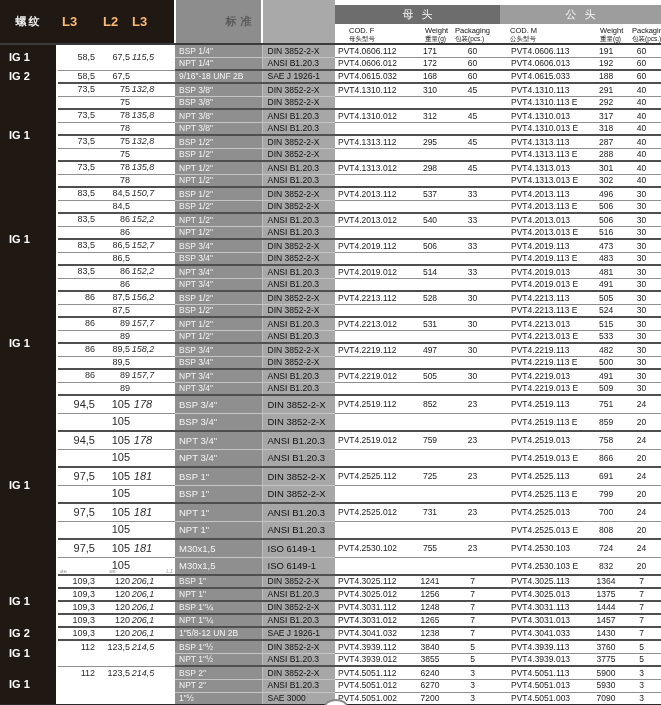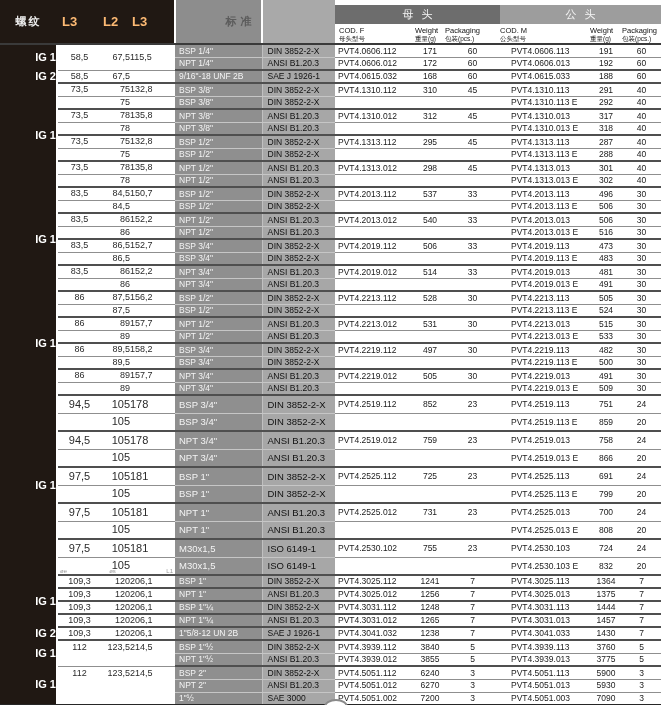--- a/index.html
+++ b/index.html
@@ -11,38 +11,38 @@
   .h-blk{background:#201813;color:#ededed;vertical-align:middle;font-weight:bold;}
   .h-name{text-align:center;font-size:11px;letter-spacing:2px;font-weight:bold;}
   .h-dim{font-size:13px;text-align:left;color:#fdba74;}
   .h-dim.d1{padding-left:5px;} .h-dim.d2{padding-left:8px;} .h-dim.d3{padding-left:2px;}
   .h-std{background:#8d8d8d;color:#5c5c5c;font-size:11px;letter-spacing:4px;text-align:center;vertical-align:middle;border-left:2px solid #fff;padding-left:44px;}
   .h-std2{background:#a9a9a9;}
   .h-grp{vertical-align:top;background:#fff;}
   .band{height:19px;margin-top:5px;color:#f5f5f5;font-size:11px;letter-spacing:8px;text-indent:8px;text-align:center;line-height:19px;font-weight:normal;}
   .band-f{background:#6d6d6d;}
   .band-m{background:#9d9d9d;}
-  .subs{display:grid;margin-top:2px;}
+  .subs{display:grid;margin-top:2px;padding-left:10px;}
   .subs-f{grid-template-columns:80px 30px 55px;}
   .subs-m{grid-template-columns:90px 32px 39px;}
   .sub{text-align:left;color:#111;font-weight:normal;}
   .sub .ln1{display:block;font-size:7.5px;line-height:9px;}
   .sub .ln2{display:block;font-size:6.5px;line-height:8px;color:#222;}
   .sub.codef{text-align:left;padding-left:4px;}
   thead th{border-bottom:2px solid #3a3a3a;}
   
   tbody tr{height:13px;}
   tbody tr.tall{height:18px;}
   td{font-size:8.5px;color:#1a1a1a;border-bottom:1px solid #8f8f8f;}
   tr.sep td{border-bottom:2px solid #4f4f4f;}
-  .c-ig{background:#201813;color:#fff;font-weight:bold;font-size:11px;padding-left:9px;border-bottom:0 !important;border-right:2px solid #fff;vertical-align:middle;text-align:right;}
+  .c-ig{background:#201813;color:#fff;font-weight:bold;font-size:11px;padding-left:9px;border-bottom:0 !important;border-right:2px solid #fff;vertical-align:middle;}
   .c-dim{font-size:9px;color:#2a2a2a;position:relative;}
-  .c-l3{text-align:center;padding-left:6px;}
+  .c-l3{text-align:right;padding-left:6px;}
   .c-l2{text-align:right;padding-left:8px;}
-  .c-lb{text-align:left;padding-right:19px;}
+  .c-lb{text-align:center;padding-right:19px;font-style:italic;}
   .vtop{vertical-align:top;padding-top:2px;}
   tr.tall .c-dim{font-size:11px;}
   tr.tall .c-thread,tr.tall .c-std{font-size:9.5px;}
   .c-thread{background:#8f8f8f;color:#f4f4f4;padding-left:4px;border-right:1px solid #c0c0c0;border-bottom-color:#c6c6c6;}
   .c-std{background:#a7a7a7;color:#111;padding-left:5px;border-bottom-color:#c6c6c6;}
   tr.sep .c-thread,tr.sep .c-std{border-bottom-color:#4f4f4f;}
   .c-code{text-align:left;padding-left:3px;}
   .c-codem{padding-left:11px;}
   .c-num{text-align:center;}
   .tiny{position:absolute;bottom:0;font-size:6px;line-height:6px;color:#9a9a9a;font-weight:normal;}

